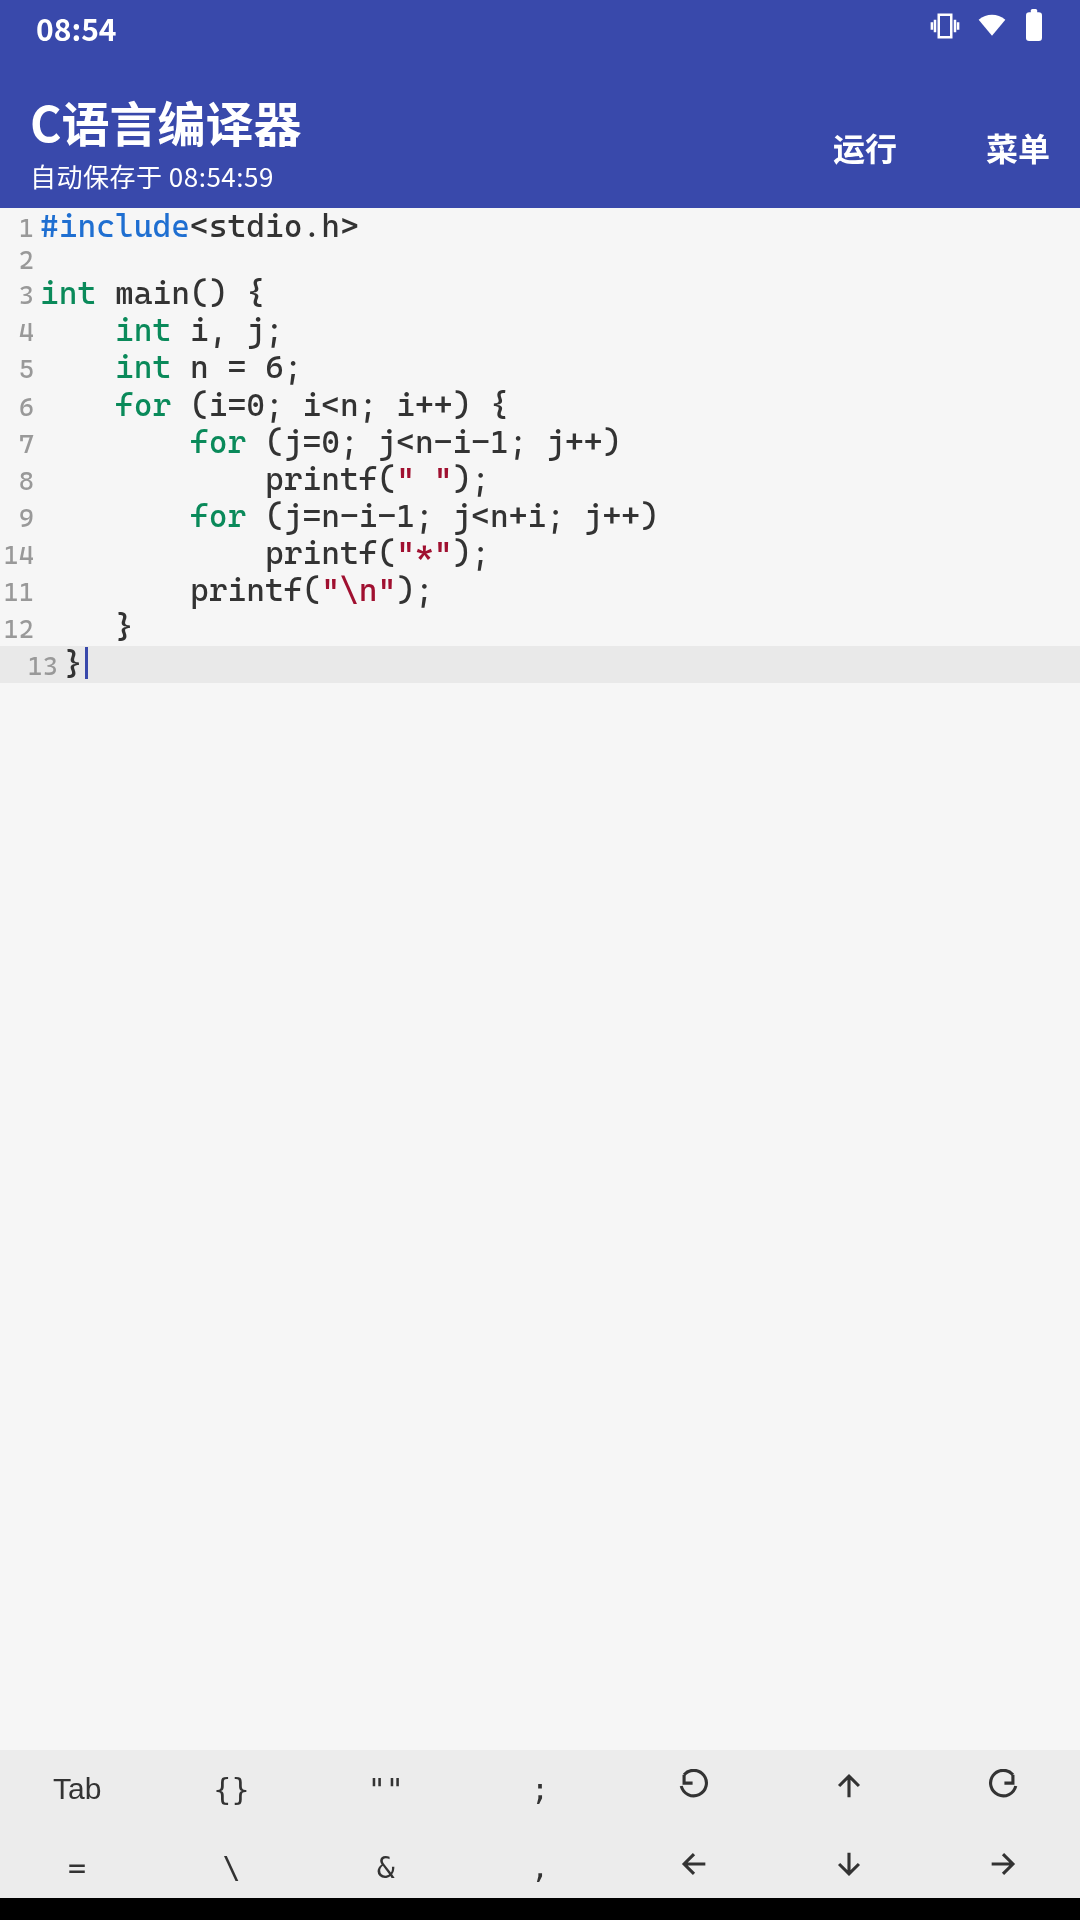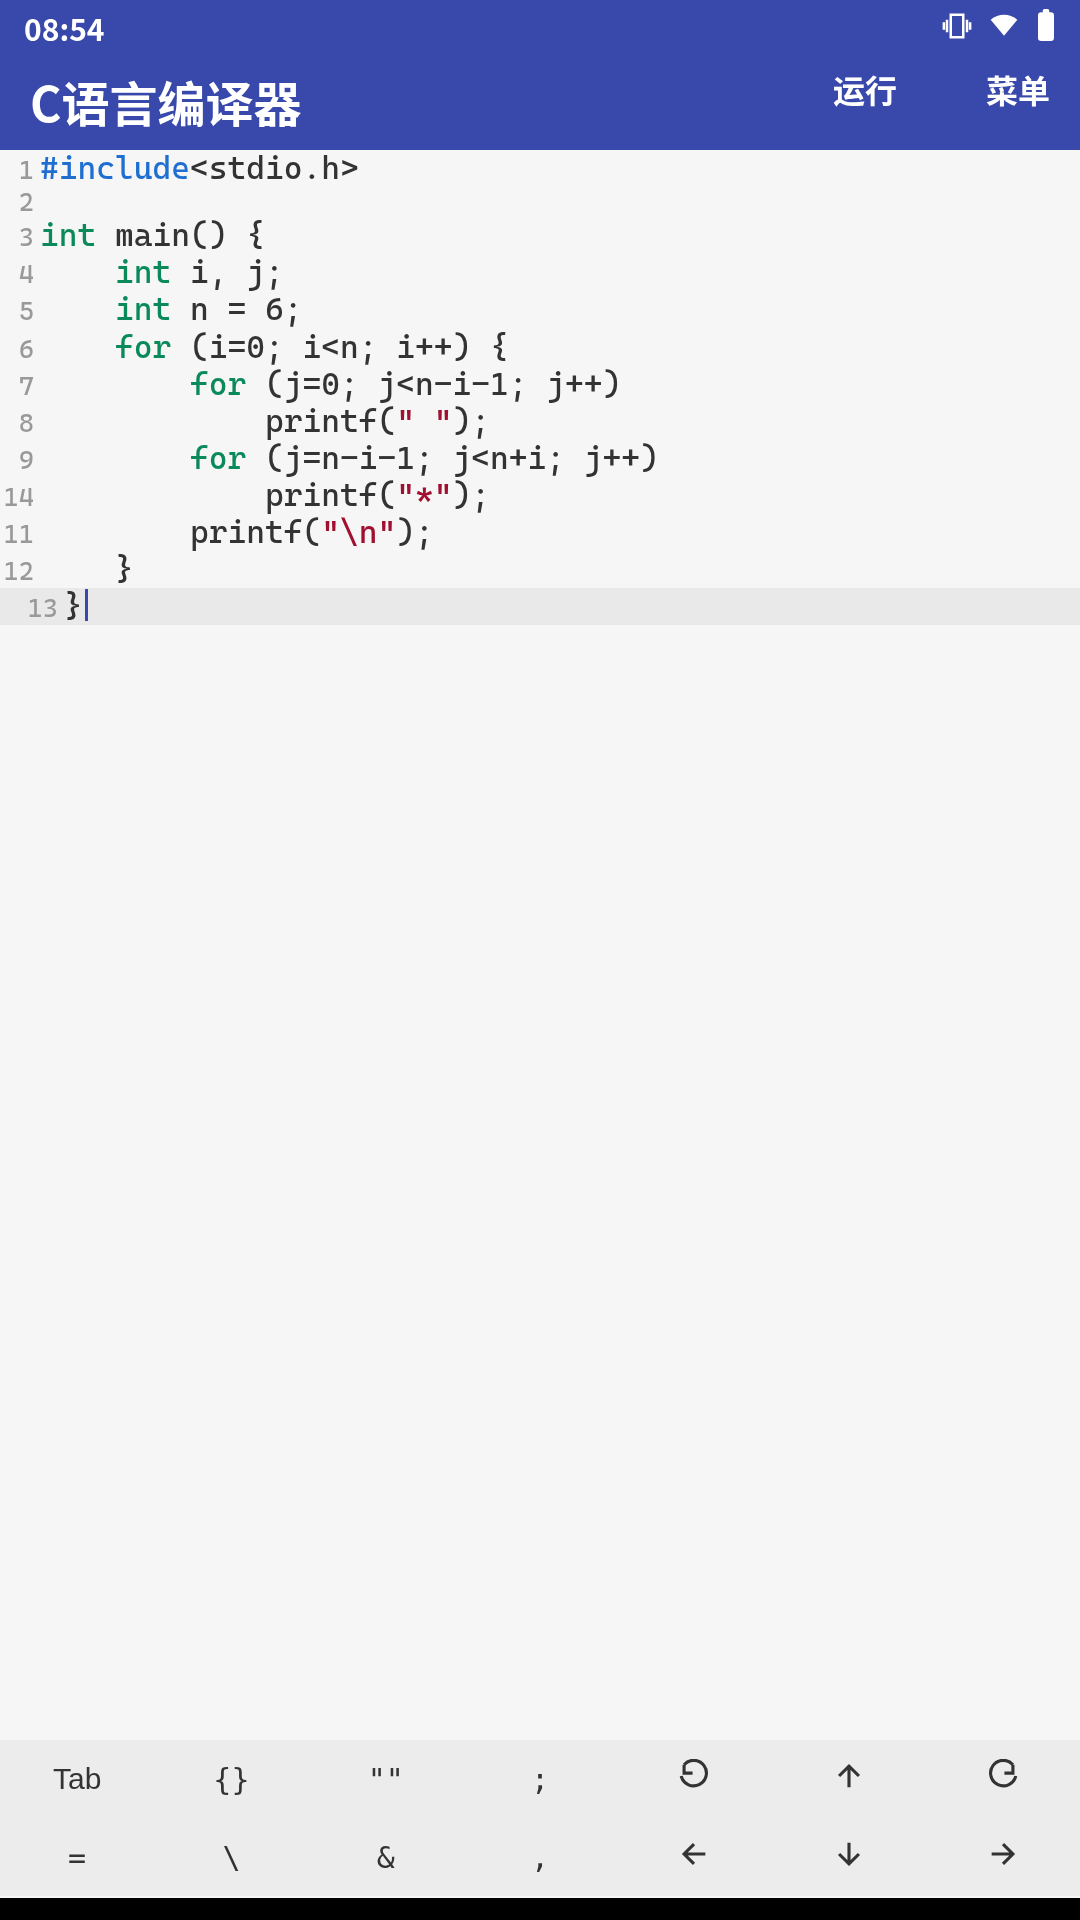--- a/index.html
+++ b/index.html
@@ -4,35 +4,35 @@
 <style>
   * { margin: 0; padding: 0; box-sizing: border-box; }
   html, body { width: 1080px; height: 1920px; overflow: hidden; font-family: -apple-system, "Noto Sans CJK SC", "Microsoft YaHei", sans-serif; background: #f6f6f6; }
   .status-bar {
     height: 56px;
     background: #3949ab;
     color: #fff;
     display: flex;
     align-items: center;
     justify-content: space-between;
-    padding: 0 24px;
+    padding: 0 36px;
     font-size: 30px;
     font-weight: 600;
   }
   .status-icons { display: flex; gap: 16px; align-items: center; }
   .status-icons svg { fill: #fff; }
   .app-bar {
     background: #3949ab;
     color: #fff;
     padding: 10px 30px 14px 30px;
     display: flex;
     align-items: flex-end;
     justify-content: space-between;
   }
-  .app-title-block { display: flex; flex-direction: column; gap: 1px; }
+  .app-title-block { display: flex; flex-direction: column; gap: 1px; margin-top: 20px; }
   .app-title { font-size: 48px; font-weight: 700; }
   .app-subtitle { font-size: 26px; font-weight: 400; letter-spacing: 0.5px; }
   .app-actions { display: flex; gap: 89px; font-size: 32px; font-weight: 700; padding-bottom: 24px; }
   .app-actions span { cursor: pointer; }
   .editor {
     background: #f6f6f6;
     font-family: "Menlo","Cascadia Mono","Consolas","Noto Sans Mono CJK SC",monospace;
     font-size: 32px;
     line-height: 1.16;
     letter-spacing: 0;
@@ -58,21 +58,21 @@
     vertical-align: -4px;
     margin-left: 2px;
   }
   .tok-pre { color: #1f6fd1; }   
   .tok-kw  { color: #0a8a5a; }   
   .tok-str { color: #a01030; }
   .tok-txt { color: #333; }
   .tok-inc { color: #333; }
   .toolbar {
     position: absolute;
-    left: 0; right: 0; bottom: 24px;
+    left: 0; right: 0; bottom: 14px;
     background: #ececec;
     height: 156px;
     display: grid;
     grid-template-columns: repeat(7, 1fr);
     grid-template-rows: 1fr 1fr;
   }
   .tool {
     display: flex;
     align-items: center;
     justify-content: center;
@@ -112,20 +112,21 @@
           <rect x="1" y="2" width="10" height="18" rx="2"></rect>
           <rect x="4" y="0" width="4" height="3" rx="1"></rect>
         </svg>
     </span>
   </div>
 </div>
 
 <div class="app-bar">
   <div class="app-title-block">
     <div class="app-title">C语言编译器</div>
+    <div class="app-subtitle">自动保存于 08:54:59</div>
   </div>
   <div class="app-actions">
     <span>运行</span>
     <span>菜单</span>
   </div>
 </div>
 
 <div class="editor" id="editor">
     <div class="line"><span class="gutter">1</span><span class="code"><span class="tok-pre">#include</span><span class="tok-inc">&lt;stdio.h&gt;</span></span></div>
     <div class="line"><span class="gutter">2</span><span class="code"></span></div>

